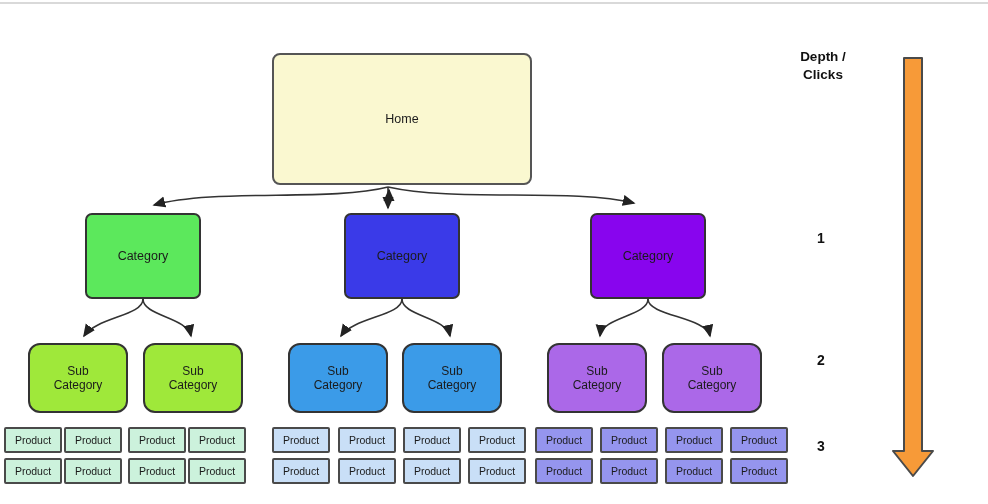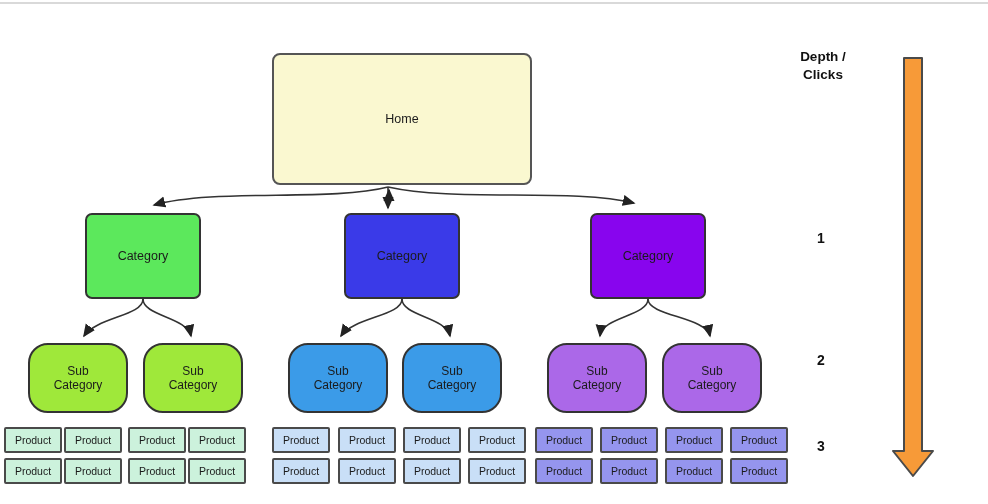--- a/index.html
+++ b/index.html
@@ -12,21 +12,21 @@
   .node{
     position:absolute;display:flex;align-items:center;justify-content:center;
     text-align:center;color:#1b1b1b;box-sizing:border-box;
     border:2px solid #444;white-space:pre-line;
   }
   .home{width:260px;height:132px;border-radius:8px;background:#FAF8D0;font-size:12.5px;border-color:#555;}
   .cat{width:116px;height:86px;border-radius:7px;font-size:12.5px;border-color:#333;}
   .cat-green{background:#5CE85C;}
   .cat-blue{background:#3A3AE8;}
   .cat-purple{background:#8805EE;}
-  .sub{width:100px;height:70px;border-radius:20px;font-size:12px;border-color:#333;}
+  .sub{width:100px;height:70px;border-radius:12px;font-size:12px;border-color:#333;}
   .sub-green{background:#9FE83A;}
   .sub-blue{background:#3B9BE8;}
   .sub-purple{background:#AB68E8;}
   .product{width:58px;height:26px;border-radius:2px;font-size:10.5px;border-color:#4a4a4a;}
   .prod-green{background:#CCF2DC;}
   .prod-blue{background:#C9DFF7;}
   .prod-purple{background:#9595EE;}
   .col-header{
     position:absolute;top:8px;font-size:13.5px;font-weight:bold;color:#111;
     text-align:center;white-space:pre-line;line-height:1.3;margin-top:40px;

